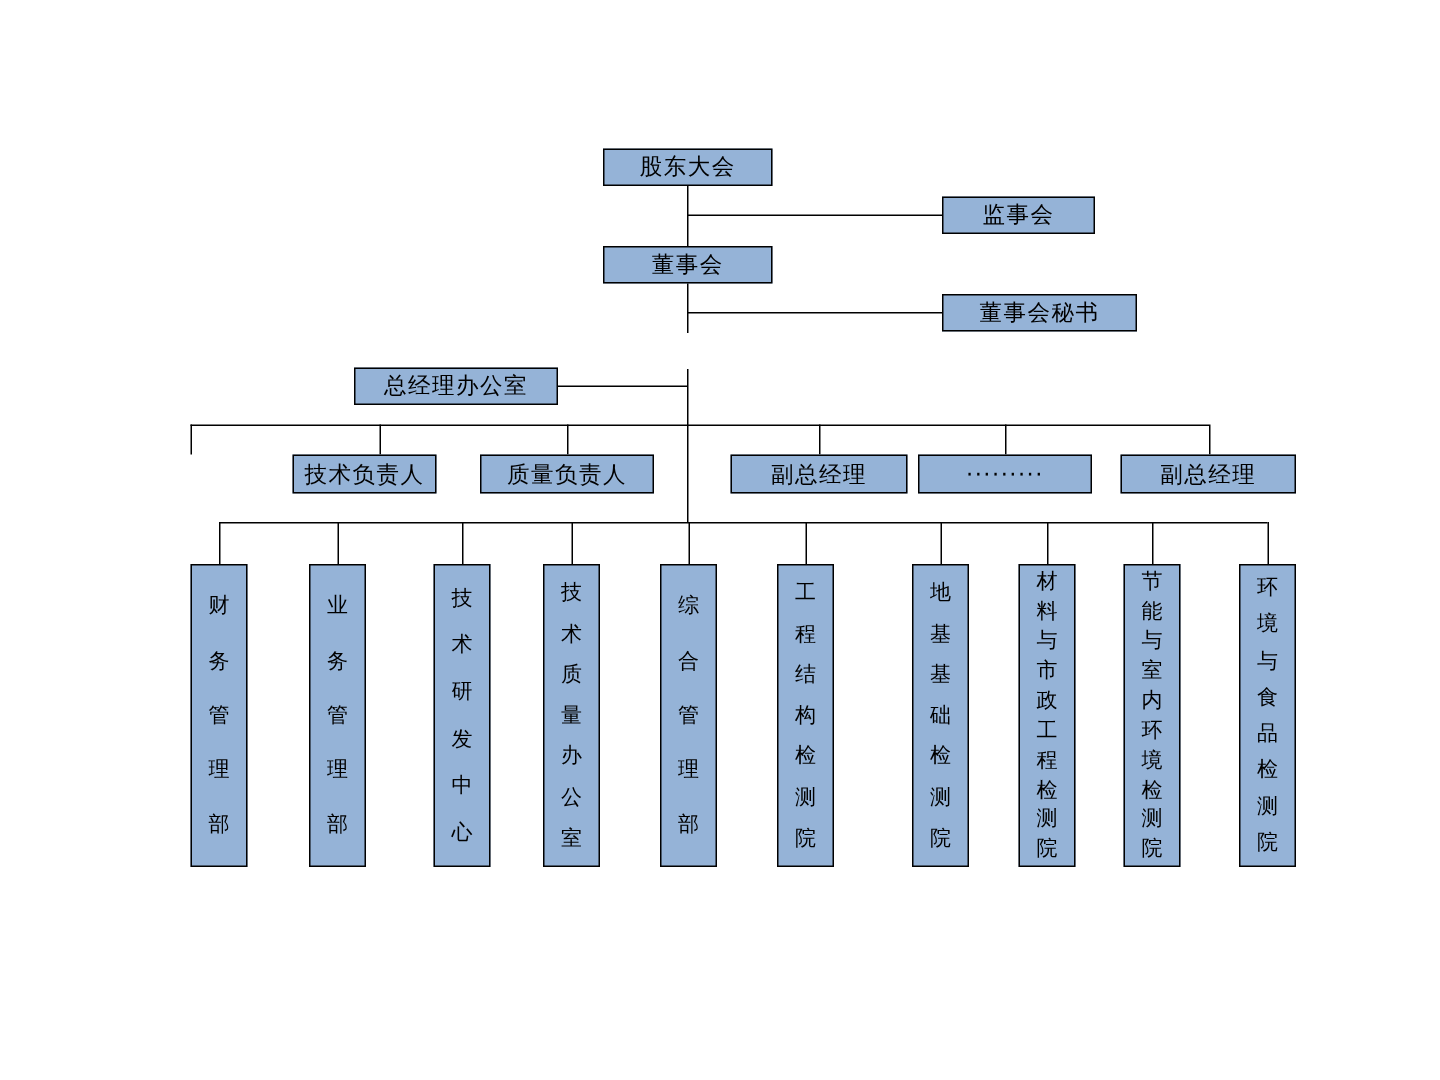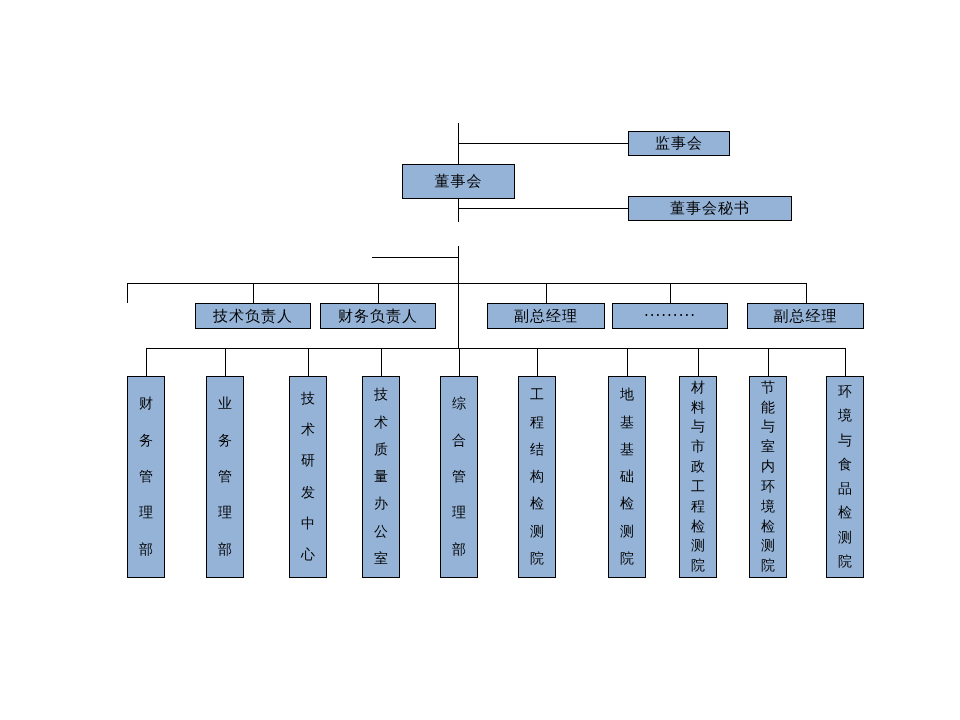--- a/index.html
+++ b/index.html
@@ -63,35 +63,41 @@
   <div class="line v" style="left:225px;top:348px;height:28px"></div>
   <div class="line v" style="left:308px;top:348px;height:28px"></div>
   <div class="line v" style="left:381px;top:348px;height:28px"></div>
   <div class="line v" style="left:459px;top:348px;height:28px"></div>
   <div class="line v" style="left:537px;top:348px;height:28px"></div>
   <div class="line v" style="left:627px;top:348px;height:28px"></div>
   <div class="line v" style="left:698px;top:348px;height:28px"></div>
   <div class="line v" style="left:768px;top:348px;height:28px"></div>
   <div class="line v" style="left:845px;top:348px;height:28px"></div>
 
+  <div class="node" style="left:402px;top:99px;width:113px;height:25px">
+    <span class="label">股东大会</span>
+  </div>
   <div class="node" style="left:628px;top:131px;width:102px;height:25px">
     <span class="label">监事会</span>
   </div>
-  <div class="node" style="left:402px;top:164px;width:113px;height:35px">
+  <div class="node" style="left:402px;top:164px;width:113px;height:25px">
     <span class="label">董事会</span>
   </div>
-  <div class="node" style="left:628px;top:196px;width:164px;height:25px">
+  <div class="node" style="left:628px;top:196px;width:130px;height:25px">
     <span class="label">董事会秘书</span>
   </div>
-
-  <div class="node" style="left:195px;top:303px;width:116px;height:26px">
+  <div class="node" style="left:236px;top:245px;width:136px;height:25px">
+    <span class="label">总经理办公室</span>
+  </div>
+
+  <div class="node" style="left:195px;top:303px;width:96px;height:26px">
     <span class="label">技术负责人</span>
   </div>
   <div class="node" style="left:320px;top:303px;width:116px;height:26px">
-    <span class="label">财务负责人</span>
+    <span class="label">质量负责人</span>
   </div>
   <div class="node" style="left:487px;top:303px;width:118px;height:26px">
     <span class="label">副总经理</span>
   </div>
   <div class="node" style="left:612px;top:303px;width:116px;height:26px">
     <span class="label">·········</span>
   </div>
   <div class="node" style="left:747px;top:303px;width:117px;height:26px">
     <span class="label">副总经理</span>
   </div>

